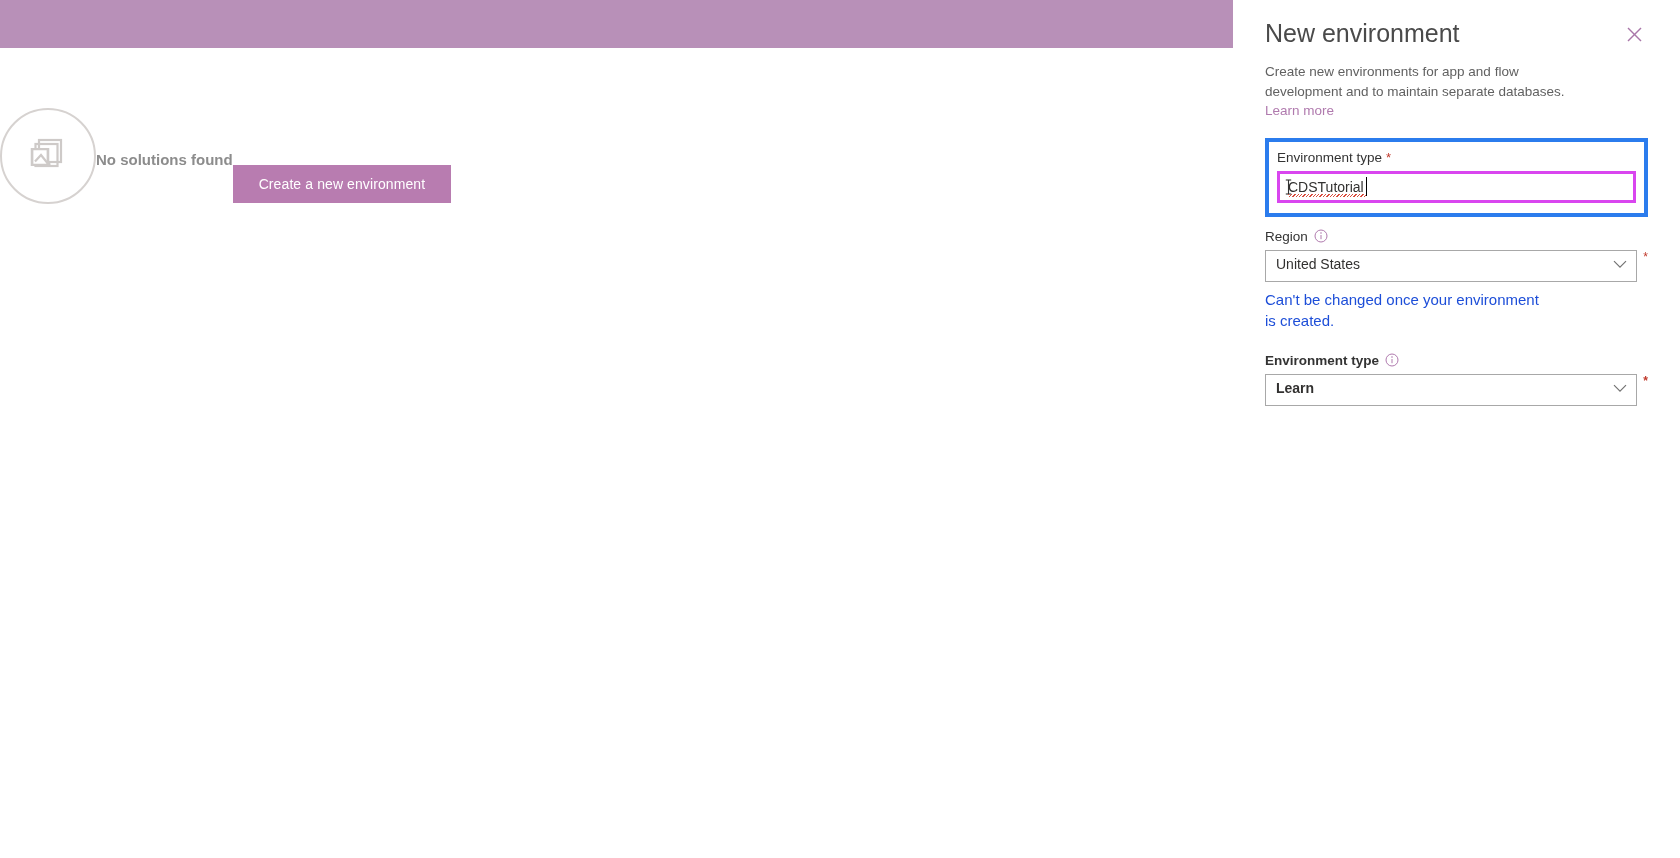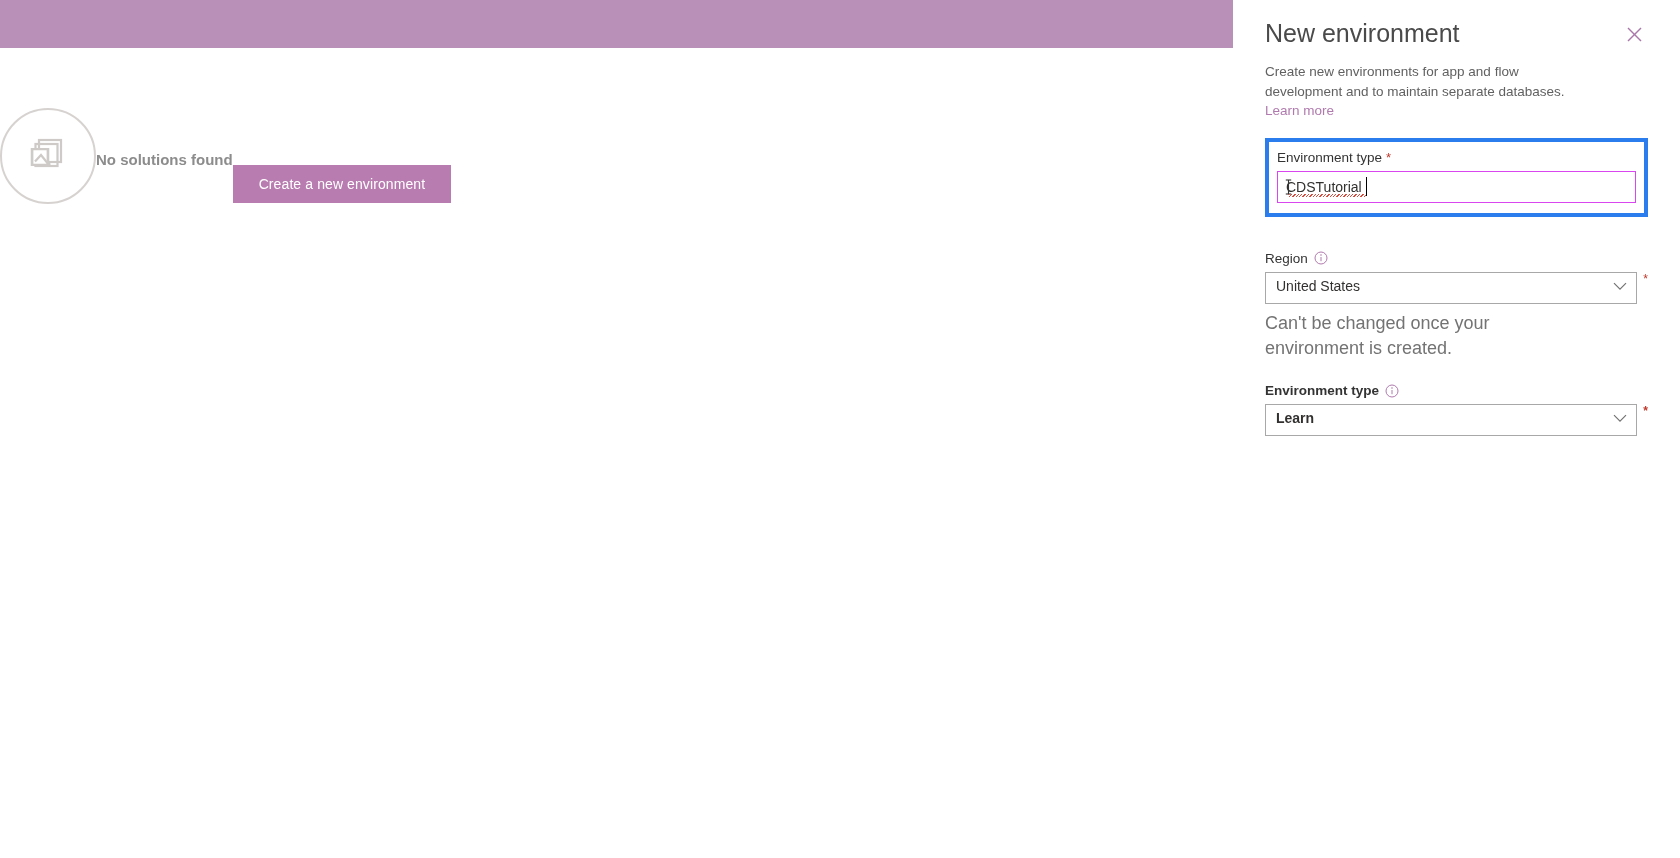--- a/index.html
+++ b/index.html
@@ -172,21 +172,21 @@
     font-size: 13px;
   }
   .info-icon {
     margin-left: 6px;
     display: inline-flex;
   }
 
   .text-input {
     width: 100%;
     height: 32px;
-    border: 1px solid #d946ef;
+    border: 3px solid #d946ef;
     padding: 0 8px;
     font-size: 14px;
     color: #323130;
     font-family: "Liberation Sans", sans-serif;
     background: #fff;
     outline: none;
     position: relative;
   }
   .input-wrap { position: relative; }
   .spell-underline {
@@ -203,21 +203,21 @@
     width: 1px; height: 19px;
     background: #000;
     pointer-events: none;
   }
   .ibeam {
     position: absolute;
     left: 7px; top: 7px;
     pointer-events: none;
   }
 
-  .field-block { margin-top: 34px; }
+  .field-block { margin-top: 12px; }
   .select-row {
     display: flex;
     align-items: flex-start;
   }
   .select-box {
     flex: 1 1 auto;
     height: 32px;
     border: 1px solid #a8a8a8;
     background: #fff;
     display: flex;
@@ -230,22 +230,22 @@
   }
   .select-req {
     color: #c0392b;
     font-size: 12px;
     margin-left: 6px;
     line-height: 1;
     padding-top: 1px;
   }
   .helper-text {
     margin-top: 7px;
-    font-size: 18px;
-    color: #737373;
+    font-size: 15px;
+    color: #1d4ed8;
     line-height: 1.4;
     max-width: 280px;
   }
 </style>
 </head>
 <body>
 
 <div class="app-header">
   <div class="header-env">
     <span class="globe-icon">

